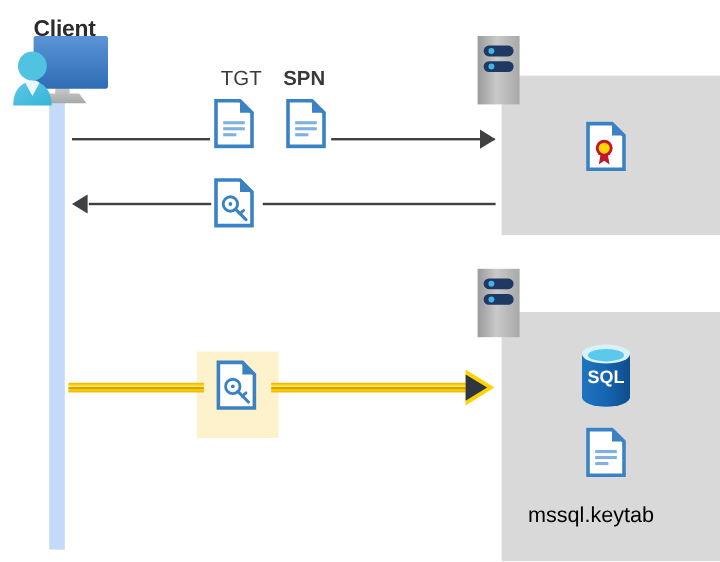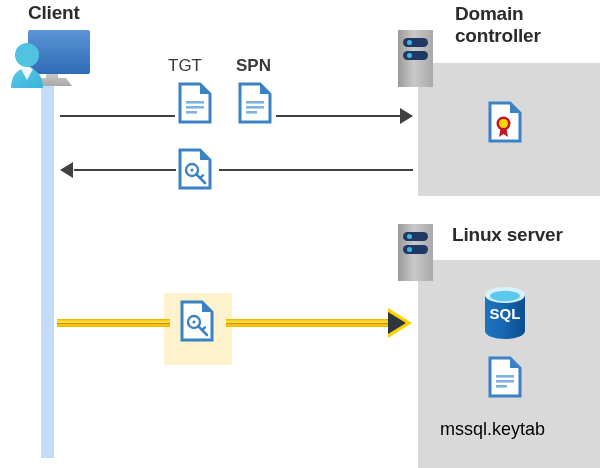--- a/index.html
+++ b/index.html
@@ -16,31 +16,32 @@
     overflow: hidden;
   }
 
   
   .title-bold {
     position: absolute;
     font-weight: bold;
     color: #2b2b2b;
     letter-spacing: -0.2px;
     line-height: 1.18;
+    margin-top: 12px;
   }
   #client-title   { left: 28px;  top: 2px;  font-size: 19px; }
   #dc-title       { left: 455px; top: 3px;  font-size: 19px; width: 130px; }
   #linux-title    { left: 452px; top: 224px; font-size: 19px; }
 
   .doc-caption {
     position: absolute;
     font-size: 17px;
     color: #3a3a3a;
   }
-  #tgt-label { left: 168px; top: 56px; }
+  #tgt-label { left: 184px; top: 56px; }
   #spn-label { left: 236px; top: 56px; font-weight: bold; }
   #keytab-label { left: 440px; top: 419px; font-size: 18px; color: #000000; }
 
   
   .gray-panel {
     position: absolute;
     background: #d9d9d9;
   }
   #dc-panel    { left: 418px; top: 63px;  width: 182px; height: 133px; }
   #linux-panel { left: 418px; top: 260px; width: 182px; height: 208px; }
@@ -265,43 +266,38 @@
 
   <div class="server-icon" id="dc-server">
     <div class="bay b1">
       <div class="led"></div>
     </div>
     <div class="bay b2">
       <div class="led"></div>
     </div>
   </div>
 
-  <div class="title-bold" id="dc-title">
-    <div>Domain</div>
-    <div>controller</div>
-  </div>
 
   <svg class="doc-icon" id="cert-doc" viewBox="0 0 34 42">
     <path d="M2 2 h20 l10 10 v28 H2 Z" fill="#ffffff" stroke="#3b82c4" stroke-width="3"></path>
     <path d="M22 2 l10 10 h-10 z" fill="#3b82c4"></path>
     <path d="M13 25 l-2 11 l4.5 -3 l4.5 3 l-2 -11 z" fill="#c0182b"></path>
     <circle cx="15.5" cy="22.5" r="7" fill="#c0182b"></circle>
     <circle cx="15.5" cy="22.5" r="4.6" fill="#ffd400"></circle>
   </svg>
 
   <div class="server-icon" id="linux-server">
     <div class="bay b1">
       <div class="led"></div>
     </div>
     <div class="bay b2">
       <div class="led"></div>
     </div>
   </div>
 
-  <div class="title-bold" id="linux-title">Linux server</div>
 
   <svg id="sql-icon" viewBox="0 0 46 56">
     <defs>
       <linearGradient id="cylGrad" x1="0" y1="0" x2="1" y2="0">
         <stop offset="0%" stop-color="#1f74c0"></stop>
         <stop offset="50%" stop-color="#1565b0"></stop>
         <stop offset="100%" stop-color="#0e4d8c"></stop>
       </linearGradient>
     </defs>
     <path d="M3 10 v36 a20 8 0 0 0 40 0 v-36 z" fill="url(#cylGrad)"></path>

